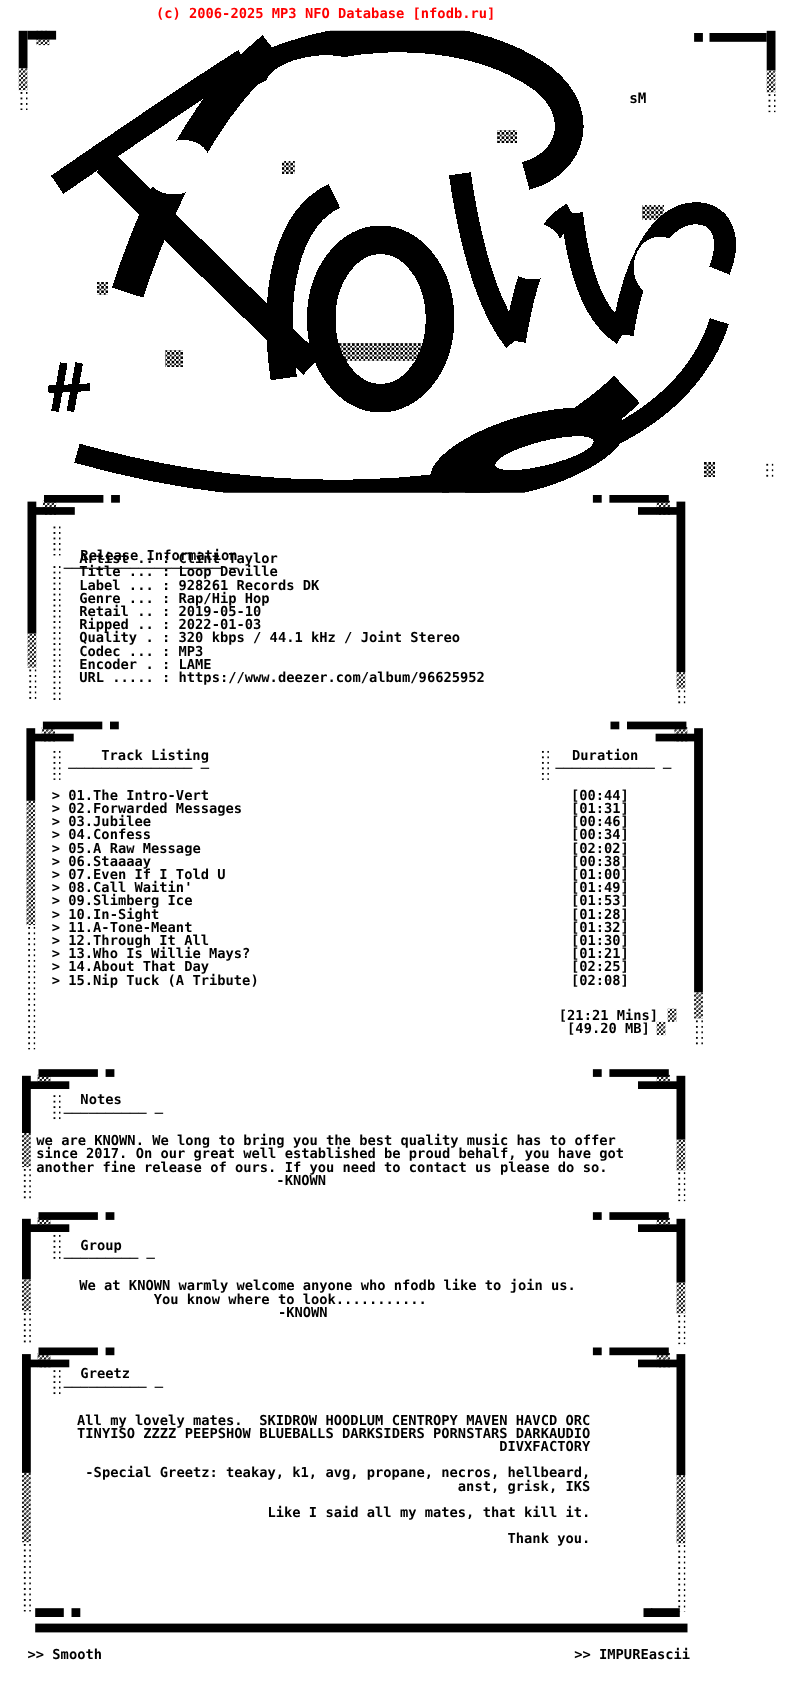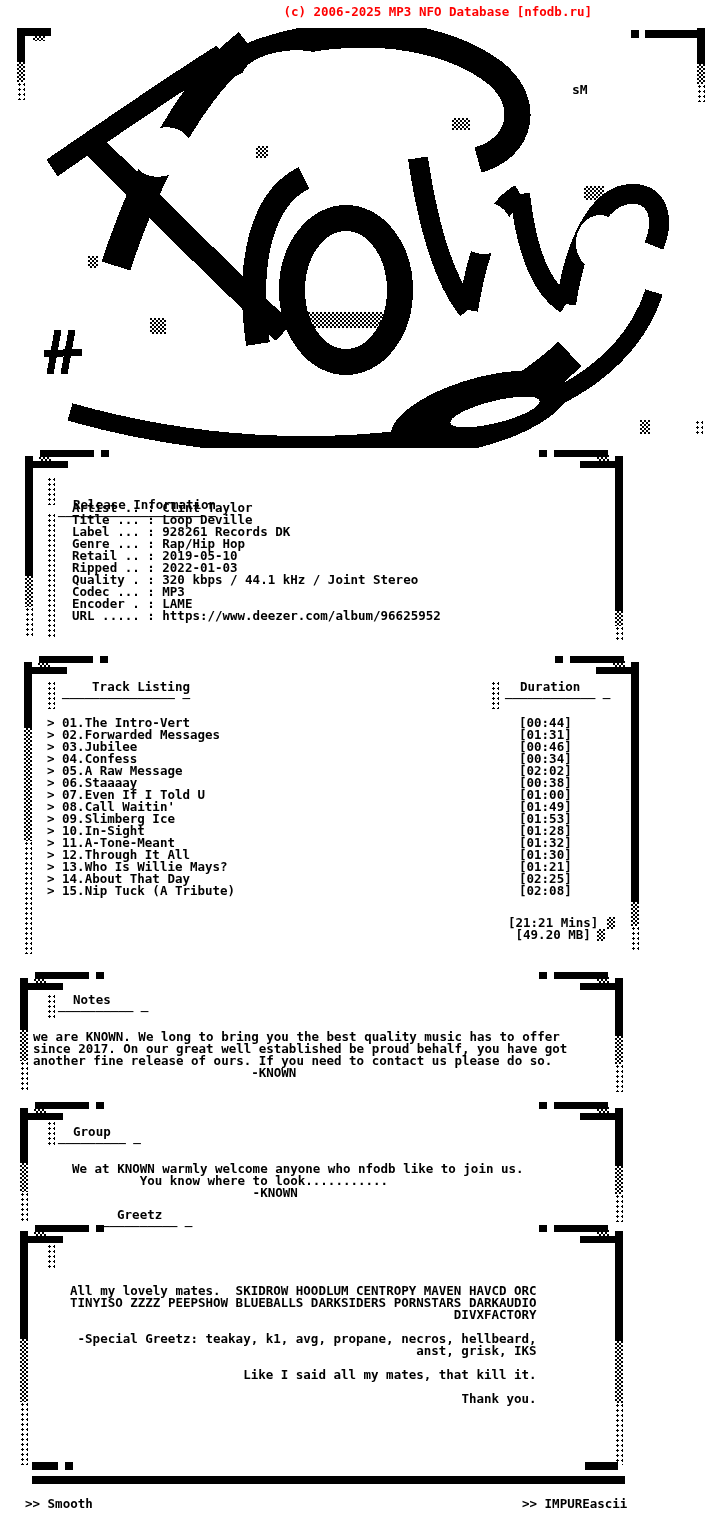--- a/index.html
+++ b/index.html
@@ -2,21 +2,21 @@
 <html><head>
 <meta charset="utf-8">
 <style>
   html,body{margin:0;padding:0;background:#fff;}
   body{position:relative;width:720px;height:1536px;overflow:hidden;
        font-family:"DejaVu Sans Mono","Liberation Mono",monospace;}
   .px{position:absolute;}
   .blk{position:absolute;background:#000;}
   pre{margin:0;font-family:"DejaVu Sans Mono","Liberation Mono",monospace;
       font-weight:700;font-size:12.5px;line-height:12px;color:#000;white-space:pre;}
-  .redhead{width:592px;text-align:right;font-weight:700;font-size:12.5px;}
+  .redhead{width:592px;text-align:center;font-weight:700;font-size:12.5px;}
   
   .dm{position:absolute;background-image:
       linear-gradient(45deg,#000 25%,transparent 25% 75%,#000 75%),
       linear-gradient(45deg,#000 25%,transparent 25% 75%,#000 75%);
       background-position:0 0,2px 2px;background-size:4px 4px;}
   .dl{position:absolute;background-image:radial-gradient(circle,#000 1px,transparent 1.3px);
       background-size:5px 5px;}
 </style>
 </head>
 <body>
@@ -124,21 +124,21 @@
 since 2017. On our great well established be proud behalf, you have got
 another fine release of ours. If you need to contact us please do so.
                              -KNOWN</pre>
 
 <pre id="hdr-group" class="px" style="top:1126px;left:58px;">  Group
 ───────── ─</pre>
 <pre id="group-body" class="px" style="top:1163px;left:72px;">We at KNOWN warmly welcome anyone who nfodb like to join us.
          You know where to look...........
                         -KNOWN</pre>
 
-<pre id="hdr-greetz" class="px" style="top:1209px;left:58px;margin-left:44px;">  Greetz
+<pre id="hdr-greetz" class="px" style="top:1243px;left:58px;">  Greetz
 ────────── ─</pre>
 <pre id="greetz-body" class="px" style="top:1285px;left:55px;text-align:right;">  All my lovely mates.  SKIDROW HOODLUM CENTROPY MAVEN HAVCD ORC
   TINYISO ZZZZ PEEPSHOW BLUEBALLS DARKSIDERS PORNSTARS DARKAUDIO
   DIVXFACTORY
 
 -Special Greetz: teakay, k1, avg, propane, necros, hellbeard,
                  anst, grisk, IKS
 
   Like I said all my mates, that kill it.
 

